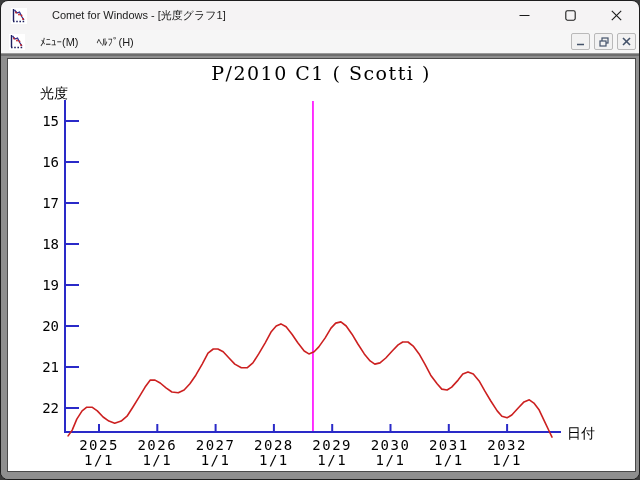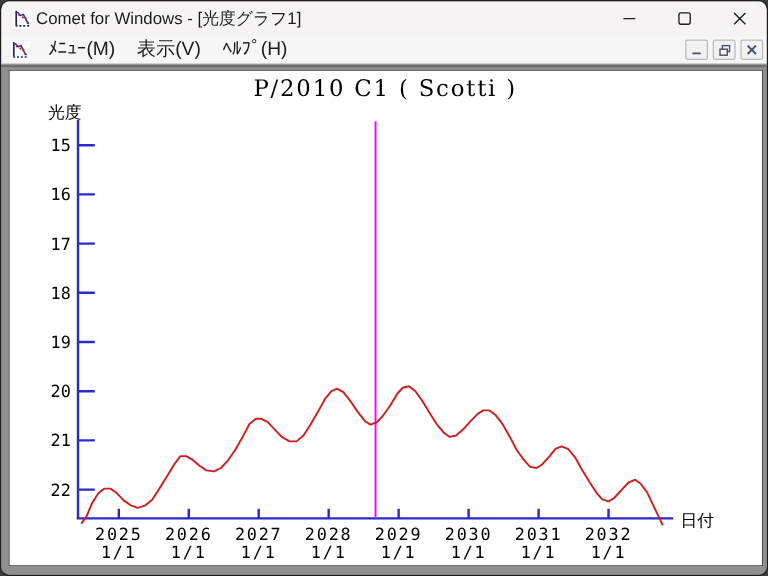--- a/index.html
+++ b/index.html
@@ -1,29 +1,29 @@
 <!DOCTYPE html>
 <html><head>
 <meta charset="utf-8">
 <style>
   html,body{margin:0;padding:0;background:#3c3c3c;font-family:"Liberation Sans",sans-serif;}
   .window{position:relative;width:640px;height:480px;background:#8f8f8f;border-radius:8px;
           overflow:hidden;box-sizing:border-box;border:1px solid #1d1d1d;box-shadow:inset 0 1px 0 #2a2a2a;}
   
   .titlebar{height:29px;background:#f5f3f4;display:flex;align-items:center;padding-left:10px;box-sizing:border-box;}
   .app-icon{width:16px;height:16px;display:inline-block;flex:0 0 auto;}
-  .win-title{font-size:14px;color:#1b1b1b;margin-left:3px;white-space:nowrap;}
+  .win-title{font-size:11px;color:#1b1b1b;margin-left:25px;white-space:nowrap;}
   .caption-buttons{margin-left:auto;display:flex;height:100%;}
   .cap-btn{width:46px;height:100%;display:flex;align-items:center;justify-content:center;}
   
   .menubar{height:23px;background:#f6f6f6;display:flex;align-items:center;
            padding:0 3px 0 8px;border-bottom:1px solid #9a9a9a;}
   .mdi-sys-icon{width:16px;height:16px;margin-right:6px;flex:0 0 auto;}
   .menu-items{display:flex;align-items:center;}
-  .menu-item{font-size:16px;color:#1b1b1b;padding:2px 9px;white-space:nowrap;}
+  .menu-item{font-size:11px;color:#1b1b1b;padding:2px 9px;white-space:nowrap;}
   .mdi-buttons{margin-left:auto;display:flex;gap:4px;align-items:center;}
   .mdi-btn{width:19px;height:17px;background:#f2f2f2;border:1px solid #b9b9b9;border-radius:2px;
            display:flex;align-items:center;justify-content:center;box-sizing:border-box;}
   
   .frame{position:absolute;top:53px;left:0;right:0;bottom:0;background:#8f8f8f;border-top:2px solid #6e6e6e;}
   .client{position:absolute;top:2px;left:6px;width:627px;height:412px;background:#ffffff;
           border:1px solid #4a4a4a;box-sizing:content-box;}
   .client svg{position:absolute;left:0;top:0;}
   
   .chart-title{font-family:"DejaVu Serif","Liberation Serif",serif;font-size:19px;letter-spacing:1.5px;fill:#000;}
@@ -74,21 +74,20 @@
       <line x1="2.5" y1="1" x2="2.5" y2="13" stroke="#202060" stroke-width="1.4"></line>
       <line x1="2" y1="13.5" x2="14" y2="13.5" stroke="#202060" stroke-width="1.4" stroke-dasharray="1.6 1.6"></line>
       <polyline points="3.5,2 6,5 8.5,4 11,9 13,12" fill="none" stroke="#303090" stroke-width="1.3"></polyline>
       <circle cx="5" cy="4.5" r="0.9" fill="#cc2020"></circle>
       <circle cx="8" cy="6.5" r="0.9" fill="#cc2020"></circle>
       <circle cx="10.5" cy="7.5" r="0.9" fill="#cc2020"></circle>
       <circle cx="12" cy="11" r="0.9" fill="#cc2020"></circle>
     </svg>
     <div class="menu-items" id="menu-items">
         <div class="menu-item">ﾒﾆｭｰ(M)</div>
-        <div class="menu-item">表示(V)</div>
         <div class="menu-item">ﾍﾙﾌﾟ(H)</div>
       </div>
     <div class="mdi-buttons">
       <div class="mdi-btn">
         <svg width="9" height="9" viewBox="0 0 9 9">
           <line x1="1" y1="7.5" x2="8" y2="7.5" stroke="#44536a" stroke-width="1.6"></line>
         </svg>
       </div>
       <div class="mdi-btn">
         <svg width="10" height="10" viewBox="0 0 10 10">

